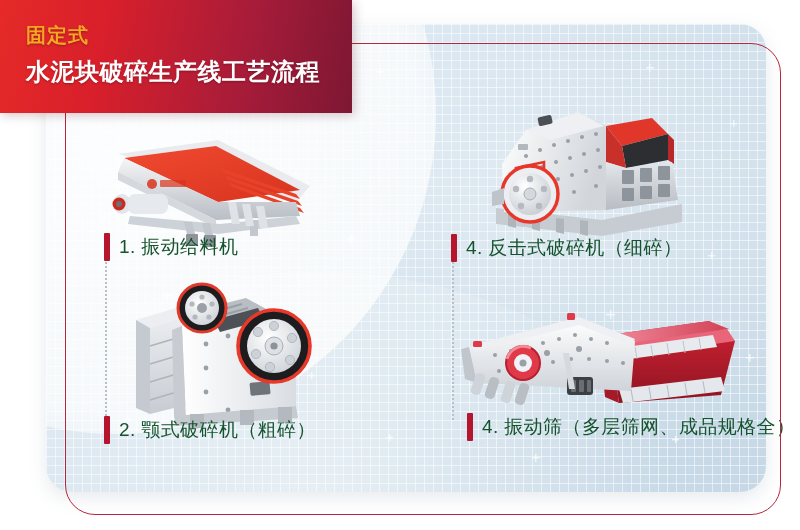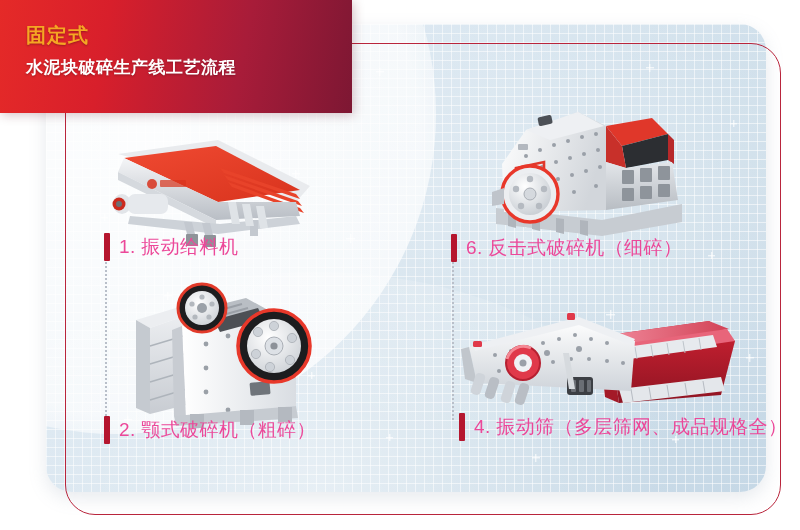--- a/index.html
+++ b/index.html
@@ -60,34 +60,34 @@
     background:linear-gradient(100deg,#e52a28 0%,#d81f2b 30%,#a81c39 68%,#7d1733 100%);
     box-shadow:2px 2px 10px rgba(90,20,35,.25);
   }
   .banner .line1{
     position:absolute;left:26px;top:22px;
     font-size:20px;font-weight:bold;color:#f5a623;letter-spacing:1px;
     text-shadow:0 1px 2px rgba(80,10,20,.45);
   }
   .banner .line2{
     position:absolute;left:26px;top:56px;
-    font-size:17px;font-weight:bold;color:#ffffff;letter-spacing:.5px;
+    font-size:24px;font-weight:bold;color:#ffffff;letter-spacing:.5px;
     text-shadow:0 1px 2px rgba(80,10,20,.45);
     white-space:nowrap;
   }
 
   
   .step{position:absolute;z-index:5;}
   .step .art{position:absolute;left:0;top:0;}
   .caption{
     position:absolute;display:flex;align-items:center;gap:9px;white-space:nowrap;
   }
   .bar{width:6px;height:28px;background:#b5162e;border-radius:1px;flex:0 0 auto;}
   .cap-text{
-    font-size:19px;color:#ec4899;font-weight:500;letter-spacing:.4px;
+    font-size:19px;color:#14532d;font-weight:500;letter-spacing:.4px;
   }
   .connector{
     position:absolute;width:0;border-left:2px dotted #b9bfc9;z-index:4;
   }
 
   
   svg{display:block;}
 </style>
 </head>
 <body>
@@ -353,21 +353,21 @@
         <circle cx="57" cy="106" r="3.2"></circle>
           <circle cx="39" cy="106" r="3.2"></circle>
         <circle cx="34" cy="89" r="3.2"></circle>
       </g>
       <circle cx="48" cy="94" r="6" fill="#d5d9de" stroke="#a9aeb5" stroke-width="1"></circle>
 
       <polygon points="10,92 22,88 22,104 10,106" fill="#bfc4cb"></polygon>
     </svg>
     <div class="caption" style="left:4px;top:134px;">
       <span class="bar"></span>
-      <span class="cap-text">6. 反击式破碎机（细碎）</span>
+      <span class="cap-text">4. 反击式破碎机（细碎）</span>
     </div>
   </div>
 
   <div class="step" style="left:447px;top:285px;width:345px;height:160px;">
     <svg class="art" width="290" height="130" viewBox="0 0 290 130" style="left:12px;">
       <defs>
         <linearGradient id="vsSide" x1="0" y1="0" x2="0" y2="1">
           <stop offset="0" stop-color="#ffffff"></stop>
             <stop offset="1" stop-color="#cfd4da"></stop>
         </linearGradient>
@@ -441,21 +441,21 @@
 
       <rect x="108" y="92" width="26" height="18" rx="3" fill="#3c3f44"></rect>
       <g fill="#6a6e74">
         <rect x="112" y="95" width="5" height="12" rx="1"></rect>
         <rect x="120" y="95" width="5" height="12" rx="1"></rect>
         <rect x="128" y="95" width="4" height="12" rx="1"></rect>
       </g>
 
       <polygon points="104,68 110,68 116,104 110,104" fill="#d6dade"></polygon>
     </svg>
-    <div class="caption" style="left:12px;top:128px;">
+    <div class="caption" style="left:20px;top:128px;">
       <span class="bar"></span>
       <span class="cap-text">4. 振动筛（多层筛网、成品规格全）</span>
     </div>
   </div>
 
   <div class="banner">
     <div class="line1">固定式</div>
     <div class="line2">水泥块破碎生产线工艺流程</div>
   </div>
 

